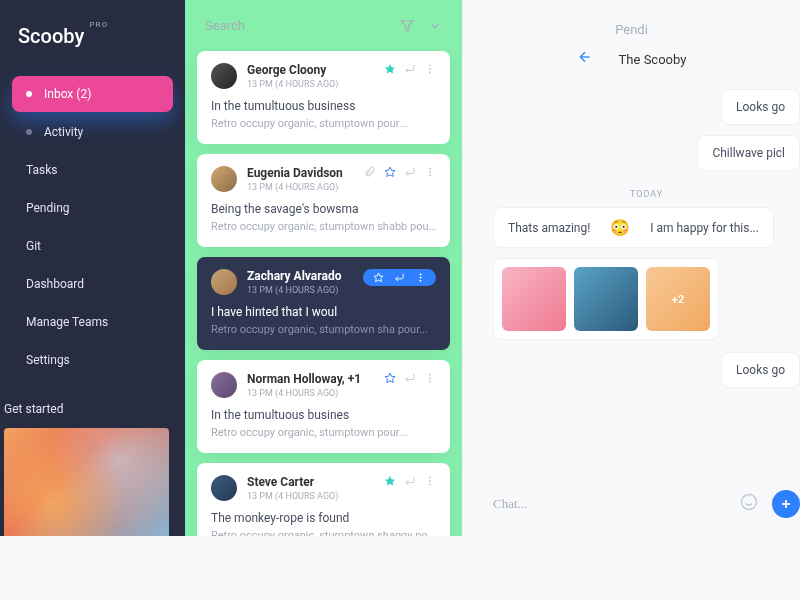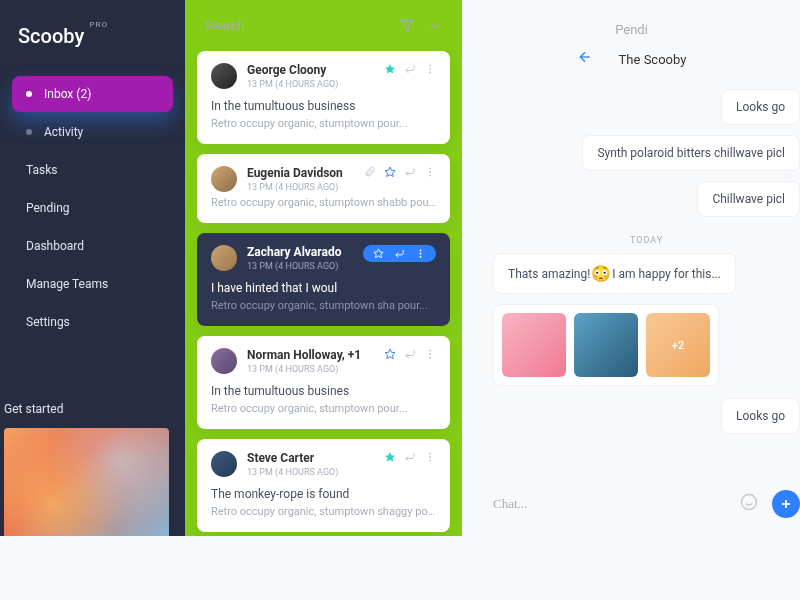--- a/index.html
+++ b/index.html
@@ -4,28 +4,28 @@
 <style>
 * { margin: 0; padding: 0; box-sizing: border-box; font-family: -apple-system, BlinkMacSystemFont, 'Segoe UI', Roboto, sans-serif; }
 body { background: #f8f9fb; width: 800px; height: 600px; overflow: hidden; }
 .app { display: flex; height: 536px; }
 .sidebar { width: 185px; background: #272c41; color: #fff; padding: 24px 0 0 0; display: flex; flex-direction: column; }
 .logo-wrap { padding: 0 18px 20px 18px; display: flex; align-items: flex-start; }
 .logo { font-size: 20px; font-weight: 500; color: #fff; position: relative; }
 .pro { font-size: 8px; color: #8a92b0; position: absolute; top: -4px; right: -24px; letter-spacing: 1px; }
 .nav { padding: 8px 12px; }
 .nav-item { display: flex; align-items: center; padding: 11px 14px; font-size: 12px; color: #dfe3ef; border-radius: 8px; margin-bottom: 2px; cursor: pointer; }
-.nav-item.active { background: #a21caf; color: #fff; box-shadow: 0 10px 20px rgba(47,128,255,0.4); }
+.nav-item.active { background: #ec4899; color: #fff; box-shadow: 0 10px 20px rgba(47,128,255,0.4); }
 .nav-dot { width: 6px; height: 6px; border-radius: 50%; background: #6f7795; margin-right: 12px; flex-shrink: 0; }
 .nav-item.active .nav-dot { background: #fff; }
 .get-started { margin-top: auto; padding: 0 4px 0 4px; }
 .get-started-title { font-size: 12px; color: #dfe3ef; margin-bottom: 12px; }
 .promo-img { width: 165px; height: 108px; border-radius: 4px 4px 0 0; background: linear-gradient(135deg, #f4a261 0%, #e76f51 40%, #87b5d4 100%); position: relative; overflow: hidden; }
 .promo-img::before { content: ''; position: absolute; inset: 0; background: radial-gradient(circle at 30% 70%, rgba(255,200,100,.6), transparent 50%), radial-gradient(circle at 70% 30%, rgba(200,230,255,.5), transparent 50%); }
-.inbox-col { width: 278px; background: #84cc16; border-right: 1px solid #eef0f4; display: flex; flex-direction: column; }
+.inbox-col { width: 278px; background: #86efac; border-right: 1px solid #eef0f4; display: flex; flex-direction: column; }
 .search-row { display: flex; align-items: center; padding: 18px 20px 14px 20px; }
 .search-input { flex: 1; border: none; font-size: 13px; color: #333; background: transparent; outline: none; }
 .search-input::placeholder { color: #a7adb9; }
 .search-icons { display: flex; gap: 14px; color: #a7adb9; }
 .msg-list { flex: 1; overflow-y: auto; padding: 4px 12px 12px 12px; }
 .msg-card { background: #fff; border-radius: 8px; padding: 12px 14px 14px 14px; margin-bottom: 10px; box-shadow: 0 6px 18px rgba(20,30,60,.06); position: relative; }
 .msg-card.selected { background: #2f3651; color: #fff; }
 .msg-head { display: flex; align-items: flex-start; }
 .avatar { width: 26px; height: 26px; border-radius: 50%; flex-shrink: 0; margin-right: 10px; }
 .av1 { background: linear-gradient(135deg,#555,#222); }
@@ -49,21 +49,21 @@
 .msg-card.selected .msg-preview { color: #8a92b0; }
 .selected-pill { background: #2f80ff; border-radius: 12px; padding: 3px 10px; display: flex; gap: 10px; align-items: center; color: #fff; }
 .chat-col { flex: 1; background: #f8f9fb; display: flex; flex-direction: column; min-width: 0; }
 .chat-header { padding: 22px 0 12px 0; text-align: center; font-size: 13px; color: #a7adb9; }
 .chat-title-row { display: flex; align-items: center; justify-content: center; gap: 26px; padding: 0 0 14px 0; }
 .chat-title { font-size: 13px; color: #333; }
 .back-arrow { color: #2f80ff; cursor: pointer; }
 .chat-body { flex: 1; overflow-y: auto; padding: 6px 0 0 30px; }
 .bubble { display: inline-block; background: #fff; border: 1px solid #eef0f4; border-radius: 8px; padding: 10px 14px; font-size: 12px; color: #4a5063; margin-bottom: 10px; float: right; clear: both; margin-right: 0; }
 .divider { clear: both; text-align: center; font-size: 9px; letter-spacing: 1px; color: #a7adb9; padding: 8px 0; }
-.emoji-bubble { background: #fff; border: 1px solid #eef0f4; border-radius: 8px; padding: 10px 14px; font-size: 12px; color: #4a5063; float: left; clear: both; margin-bottom: 10px; display: flex; align-items: center; gap: 1px; }
+.emoji-bubble { background: #fff; border: 1px solid #eef0f4; border-radius: 8px; padding: 10px 14px; font-size: 12px; color: #4a5063; float: left; clear: both; margin-bottom: 10px; display: flex; align-items: center; gap: 20px; }
 .emoji { font-size: 16px; }
 .img-bubble { background: #fff; border: 1px solid #eef0f4; border-radius: 8px; padding: 8px; float: left; clear: both; margin-bottom: 12px; display: flex; gap: 8px; }
 .img-thumb { width: 64px; height: 64px; border-radius: 6px; }
 .th1 { background: linear-gradient(135deg,#f8b4c4,#f07a92); }
 .th2 { background: linear-gradient(135deg,#5ba3c7,#2a5a7a); }
 .th3 { background: linear-gradient(135deg,#f8c894,#f0a862); position: relative; display:flex; align-items:center; justify-content:center; color:#fff; font-size:11px; font-weight:500;}
 .chat-input-row { display: flex; align-items: center; padding: 14px 0 18px 30px; gap: 14px; }
 .chat-input { flex: 1; border: none; background: transparent; font-size: 13px; color: #333; outline: none; font-family: Liberation Serif, serif; }
 .chat-input::placeholder { color: #a7adb9; }
 .input-icon { color: #c4cad6; cursor: pointer; }
@@ -88,20 +88,23 @@
           <span class="nav-dot"></span>
           <span>Activity</span>
         </div>
       <div class="nav-item">
           <span>Tasks</span>
         </div>
       <div class="nav-item">
           <span>Pending</span>
         </div>
       <div class="nav-item">
+          <span>Git</span>
+        </div>
+      <div class="nav-item">
           <span>Dashboard</span>
         </div>
       <div class="nav-item">
           <span>Manage Teams</span>
         </div>
       <div class="nav-item">
           <span>Settings</span>
         </div>
     </nav>
     <div class="get-started">
@@ -168,20 +171,21 @@
                 <polyline points="9 10 4 15 9 20"></polyline>
                 <path d="M20 4v7a4 4 0 0 1-4 4H4"></path>
               </svg>
             <svg class="icon-muted" width="12" height="12" viewBox="0 0 24 24" fill="currentColor">
                 <circle cx="12" cy="5" r="2"></circle>
                 <circle cx="12" cy="12" r="2"></circle>
                 <circle cx="12" cy="19" r="2"></circle>
               </svg>
           </div>
         </div>
+        <div class="msg-subj">Being the savage's bowsma</div>
         <div class="msg-preview">Retro occupy organic, stumptown shabb pour...</div>
       </div>
 
       <div class="msg-card selected">
         <div class="msg-head">
           <div class="avatar av3"></div>
           <div class="msg-meta">
             <div class="msg-name">Zachary Alvarado</div>
             <div class="msg-time">13 PM (4 HOURS AGO)</div>
           </div>
@@ -265,21 +269,20 @@
       <span class="back-arrow">
         <svg width="16" height="16" viewBox="0 0 24 24" fill="none" stroke="currentColor" stroke-width="2">
             <line x1="19" y1="12" x2="5" y2="12"></line>
             <polyline points="12 19 5 12 12 5"></polyline>
           </svg>
       </span>
       <span class="chat-title">The Scooby</span>
     </div>
     <div class="chat-body">
       <div class="bubble">Looks go</div>
-      <div class="bubble">Synth polaroid bitters chillwave picl</div>
       <div class="bubble">Chillwave picl</div>
       <div class="divider">TODAY</div>
       <div class="emoji-bubble">
         <span>Thats amazing!</span>
         <span class="emoji">😳</span>
         <span>I am happy for this...</span>
       </div>
       <div class="img-bubble">
         <div class="img-thumb th1"></div>
         <div class="img-thumb th2"></div>

